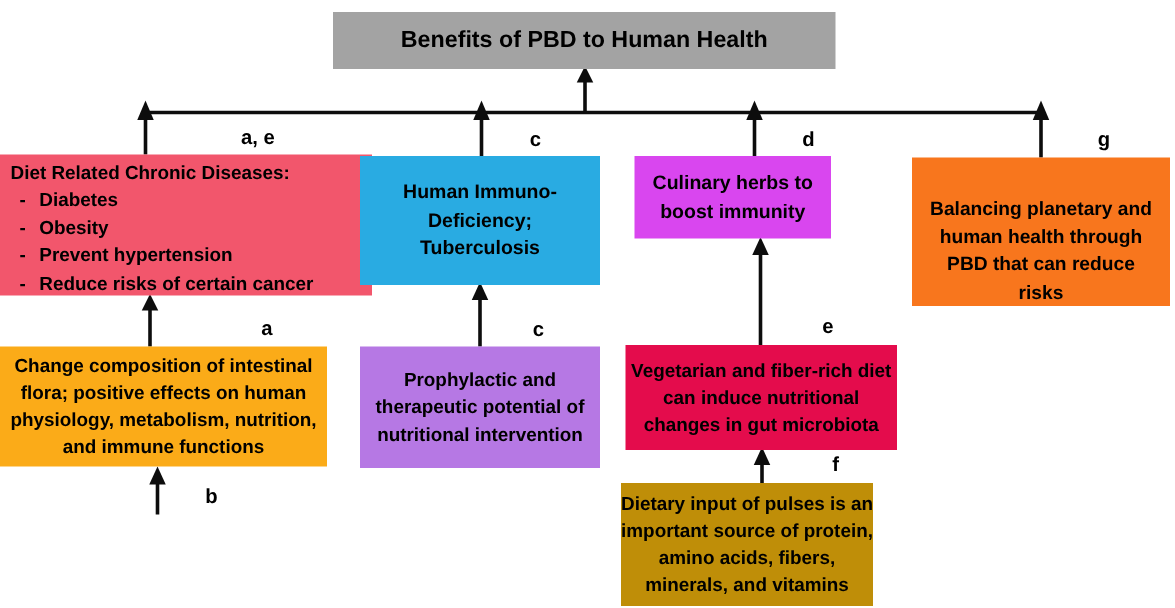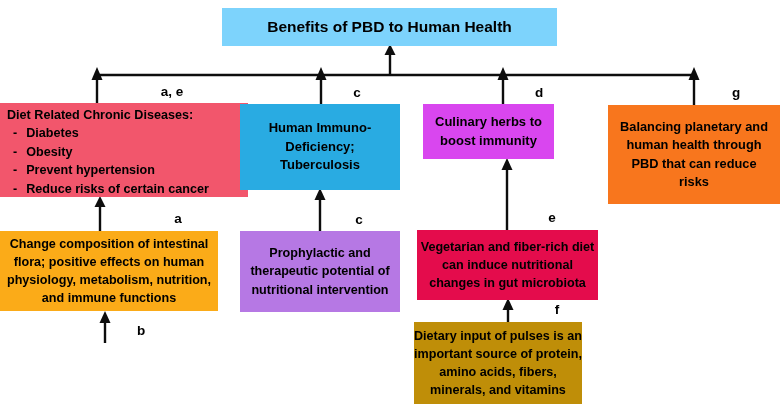--- a/index.html
+++ b/index.html
@@ -21,21 +21,21 @@
     box-sizing: border-box;
   }
   .centered {
     display: flex;
     align-items: center;
     justify-content: center;
     text-align: center;
   }
   #title-box {
     left: 222px; top: 8px; width: 335px; height: 38px;
-    background: #7dd3fc;
+    background: #a3a3a3;
     font-size: 15.5px;
   }
   #node-chronic-diseases {
     left: 0; top: 103px; width: 248px; height: 94px;
     background: #f2566c;
     font-size: 12.6px;
     line-height: 18.4px;
     padding: 3px 2px 0 7px;
   }
   #node-chronic-diseases ul {
@@ -54,21 +54,21 @@
   }
   #node-hiv-tb .inner { width: 126px; }
   #node-culinary-herbs {
     left: 423px; top: 104px; width: 131px; height: 55px;
     background: #d946ef;
     font-size: 13px; line-height: 18.5px;
   }
   #node-planetary {
     left: 608px; top: 105px; width: 172px; height: 99px;
     background: #f8761d;
-    font-size: 12.8px; line-height: 18.5px;
+    font-size: 12.8px; line-height: 18.5px; align-items: flex-end;
   }
   #node-planetary .inner { width: 156px; }
   #node-intestinal-flora {
     left: 0; top: 231px; width: 218px; height: 80px;
     background: #fbab18;
     font-size: 12.6px; line-height: 18.2px;
   }
   #node-nutritional {
     left: 240px; top: 231px; width: 160px; height: 81px;
     background: #b678e4;

